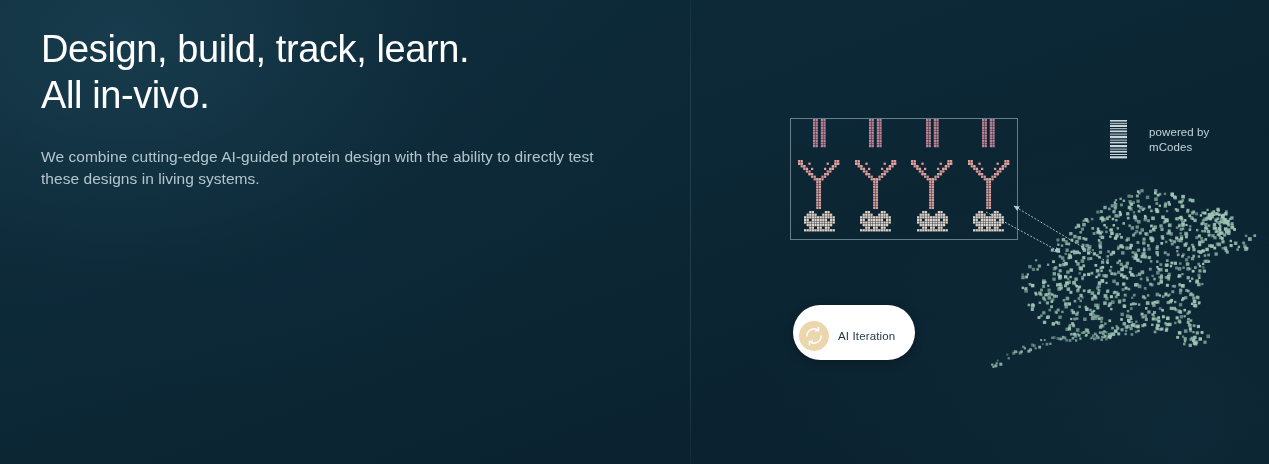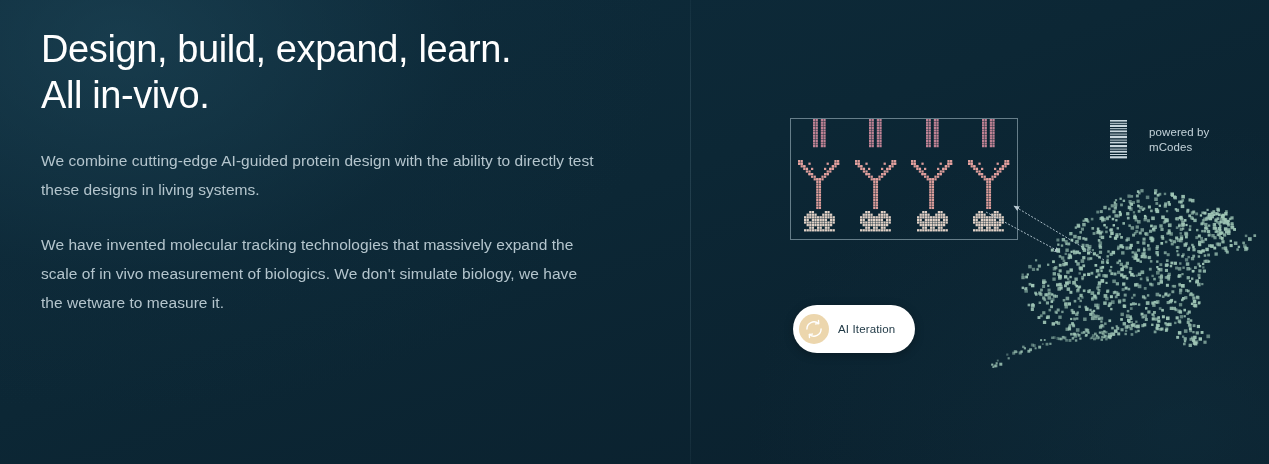--- a/index.html
+++ b/index.html
@@ -56,21 +56,21 @@
     letter-spacing: -0.4px;
     white-space: pre-line;
   }
   .body-copy {
     margin-top: 28px;
   }
   .body-copy p {
     margin: 0 0 26px 0;
     color: #b4c5cd;
     font-size: 15.5px;
-    line-height: 29px;
+    line-height: 22px;
     font-weight: 400;
     letter-spacing: 0.05px;
     max-width: 560px;
   }
   .body-copy p:last-child { margin-bottom: 0; }
 
   
   .right-col {
     position: absolute;
     left: 690px;
@@ -155,21 +155,21 @@
   .pill {
     position: absolute;
     left: 103px;
     top: 305px;
     height: 48px;
     display: flex;
     align-items: center;
     gap: 9px;
     background: #ffffff;
     border-radius: 999px;
-    padding: 0 20px 0 6px;
+    padding: 7px 20px 0 6px;
     box-shadow: 0 2px 10px rgba(0,0,0,0.28);
   }
   .pill-icon {
     width: 30px;
     height: 30px;
     border-radius: 50%;
     background: #ecd6ad;
     display: flex;
     align-items: center;
     justify-content: center;
@@ -183,25 +183,24 @@
   }
 </style>
 </head>
 <body>
 
 <div id="stage">
 
   <div class="divider"></div>
 
   <div class="left-col">
-    <h1 class="headline">Design, build, expand, learn.
+    <h1 class="headline">Design, build, track, learn.
 All in-vivo.</h1>
     <div class="body-copy">
       <p>We combine cutting-edge AI-guided protein design with the ability to directly test these designs in living systems.</p>
-      <p>We have invented molecular tracking technologies that massively expand the scale of in vivo measurement of biologics. We don't simulate biology, we have the wetware to measure it.</p>
     </div>
   </div>
 
   <div class="right-col">
 
     <div class="panel">
       <div class="panel-grid" id="panel-grid">
           <div class="cell row-top">
             <svg class="motif" width="13" height="28.6" viewBox="0 0 13 28.6">
               <rect x="0" y="0" width="2.25" height="2.25" fill="#c9879a" opacity="0.95"></rect>

